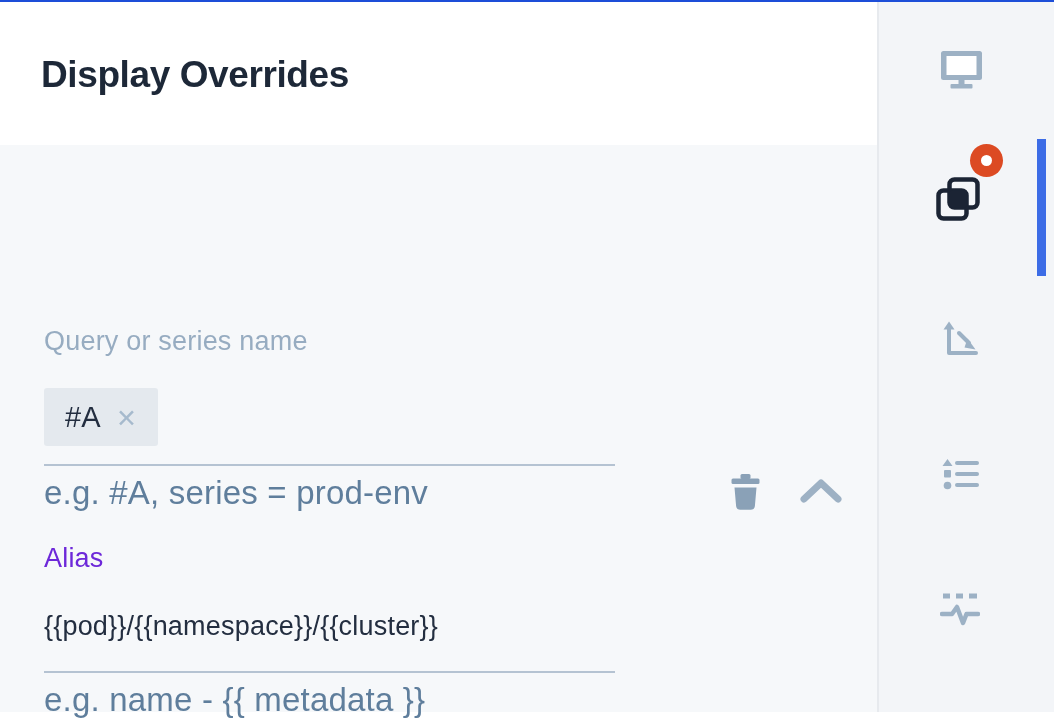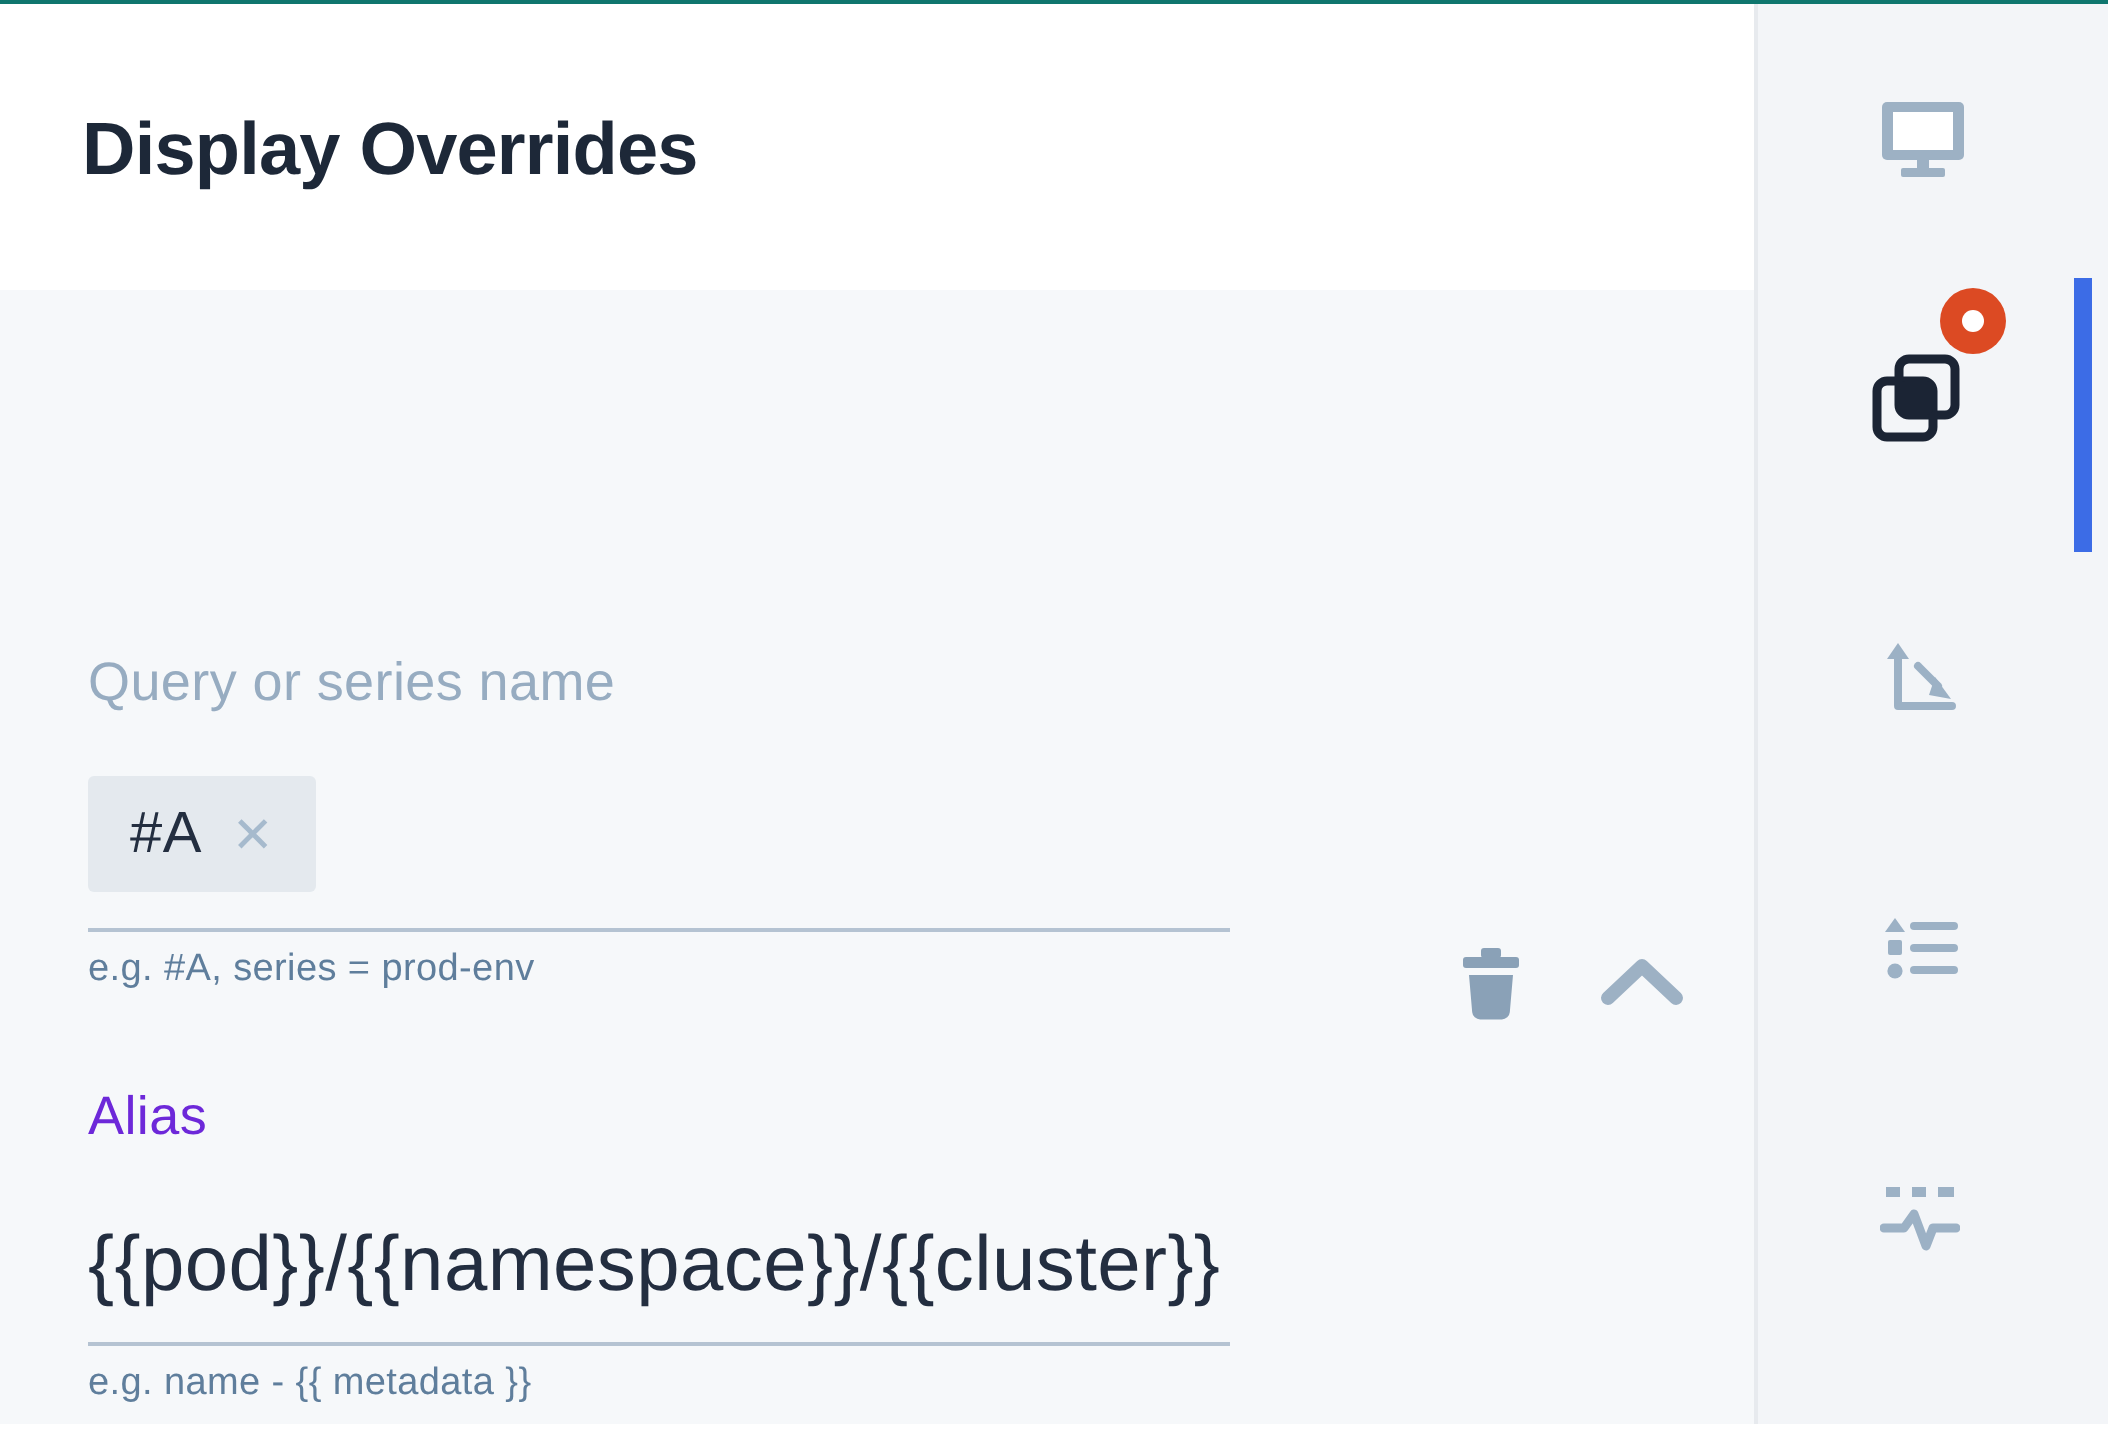--- a/index.html
+++ b/index.html
@@ -3,56 +3,56 @@
 <meta charset="utf-8">
 <style>
   * { margin:0; padding:0; box-sizing:border-box; }
   html,body { width:1054px; height:726px; }
   body {
     font-family: "Liberation Sans", "DejaVu Sans", sans-serif;
     background:#ffffff;
     position:relative;
     overflow:hidden;
   }
-  #page { position:absolute; inset:0; width:1054px; height:726px; border-top:2px solid #0f766e; }
+  #page { position:absolute; inset:0; width:1054px; height:726px; border-top:2px solid #1d4ed8; }
 
   
   .main { position:absolute; left:0; top:0; width:877px; height:726px; background:#ffffff; }
   .page-title {
     position:absolute; left:41px; top:50px;
     font-size:37px; font-weight:700; color:#1d2838; letter-spacing:-0.4px;
     line-height:46px; white-space:nowrap;
   }
   .override-panel {
     position:absolute; left:0; top:143px; width:1035px; height:567px;
     background:#f6f8fa;
   }
 
   .field-label-light {
     position:absolute; left:44px; font-size:27px; color:#97acc1; letter-spacing:0.2px; white-space:nowrap;
   }
   .field-label-slate {
     position:absolute; left:44px; font-size:27px; color:#6d28d9; letter-spacing:0.2px; white-space:nowrap;
   }
   .hint {
-    position:absolute; left:44px; font-size:19px; color:#5f7e9c; letter-spacing:0.2px; white-space:nowrap;
+    position:absolute; left:44px; font-size:33px; color:#5f7e9c; letter-spacing:0.2px; white-space:nowrap;
   }
 
   .chip {
     position:absolute; left:44px; top:243px; height:58px;
     background:#e4e9ee; border-radius:3px;
     display:flex; align-items:center; padding:0 21px; gap:15px;
   }
   .chip-text { font-size:29px; color:#232e40; letter-spacing:0.2px; }
   .chip-x { font-size:25px; font-weight:700; color:#a6bacd; line-height:1; padding-top:2px; cursor:pointer; }
 
   .underline { position:absolute; left:44px; width:571px; height:2px; background:#b5c3d2; }
 
   .alias-value {
-    position:absolute; left:44px; top:466px; font-size:39px; color:#232e40;
+    position:absolute; left:44px; top:466px; font-size:27px; color:#232e40;
     letter-spacing:0.2px; white-space:nowrap;
   }
 
   .icon-btn { position:absolute; background:none; border:none; cursor:pointer; padding:0; line-height:0; }
 
   
   .toolbar {
     position:absolute; left:877px; top:0; width:177px; height:710px;
     background:#f3f5f8; border-left:2px solid #e7eaee;
   }

